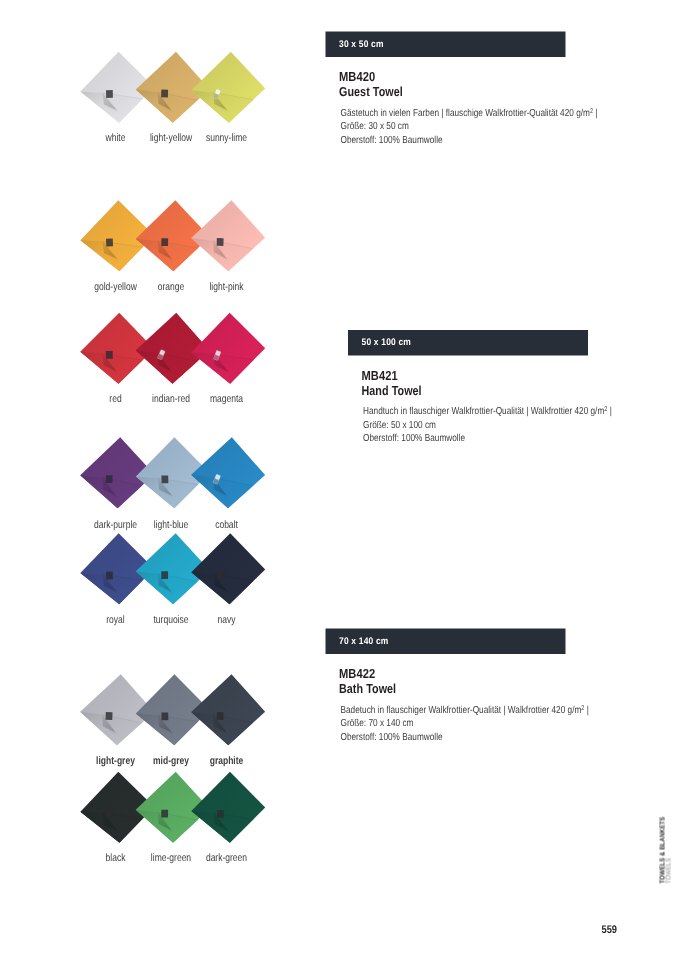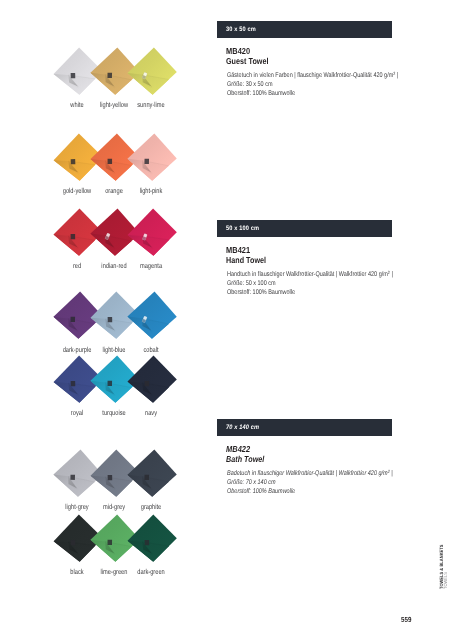--- a/index.html
+++ b/index.html
@@ -2,21 +2,21 @@
 <html><head>
 <meta charset="utf-8">
 <title>Catalog</title>
 <style>
   html,body{margin:0;padding:0;}
   body{width:454px;height:640px;background:#ffffff;overflow:hidden;
        font-family:"Liberation Sans",sans-serif;-webkit-font-smoothing:antialiased;text-rendering:geometricPrecision;}
   .page{position:absolute;left:0;top:0;width:454px;height:640px;background:#fff;}
 
   
-  .block{position:absolute;left:217px;width:175px;}
+  .block{position:absolute;left:217px;width:160px;}
   .sizebar{position:relative;height:17px;background:#282e38;}
   .sizebar .sz{position:absolute;left:9.2px;top:5.3px;font-size:6.4px;font-weight:bold;
                color:#ffffff;letter-spacing:0.15px;line-height:8px;white-space:nowrap;
                font-family:"Liberation Sans",sans-serif;transform:scaleX(0.88) translateZ(0);transform-origin:left top;}
   .art{position:absolute;left:9px;top:25.8px;font-size:8.7px;font-weight:bold;color:#231f20;
        letter-spacing:0.05px;line-height:9px;white-space:nowrap;
        transform:scaleX(0.855) translateZ(0);transform-origin:left top;}
   .pname{position:absolute;left:9px;top:36.2px;font-size:8.7px;font-weight:bold;color:#231f20;
        letter-spacing:0.05px;line-height:9px;white-space:nowrap;
        transform:scaleX(0.825) translateZ(0);transform-origin:left top;}
@@ -54,47 +54,47 @@
           <span class="sz">30 x 50 cm</span>
         </div>
         <div class="art">MB420</div>
         <div class="pname">Guest Towel</div>
         <div class="desc">
           <div><span>Gästetuch in vielen Farben | flauschige Walkfrottier-Qualität 420 g/m</span><sup>2</sup><span> |</span></div>
           <div>Größe: 30 x 50 cm</div>
           <div>Oberstoff: 100% Baumwolle</div>
         </div>
       </div>
-      <div class="block" style="top: 220px;">
+      <div class="block" style="top: 220px; margin-left: 15px;">
         <div class="sizebar">
           <span class="sz">50 x 100 cm</span>
         </div>
         <div class="art">MB421</div>
         <div class="pname">Hand Towel</div>
         <div class="desc">
           <div><span>Handtuch in flauschiger Walkfrottier-Qualität | Walkfrottier 420 g/m</span><sup>2</sup><span> |</span></div>
           <div>Größe: 50 x 100 cm</div>
           <div>Oberstoff: 100% Baumwolle</div>
         </div>
       </div>
-      <div class="block" style="top: 419px; font-style: italic;">
+      <div class="block" style="top: 419px;">
         <div class="sizebar">
           <span class="sz">70 x 140 cm</span>
         </div>
         <div class="art">MB422</div>
         <div class="pname">Bath Towel</div>
         <div class="desc">
           <div><span>Badetuch in flauschiger Walkfrottier-Qualität | Walkfrottier 420 g/m</span><sup>2</sup><span> |</span></div>
           <div>Größe: 70 x 140 cm</div>
           <div>Oberstoff: 100% Baumwolle</div>
         </div>
       </div>
     </div>
   <div id="swatches">
-      <div class="swrow" style="top: 44px;">
+      <div class="swrow" style="top: 31px;">
         <div class="sw" style="left: 50.8px; top: 0px;"><svg width="56" height="56" viewBox="0 0 56 56">
             <defs>
               <linearGradient id="ga1" x1="0.05" y1="0" x2="1" y2="0.9">
                 <stop offset="0" stop-color="#d0cfd3"></stop>
                 <stop offset="0.38" stop-color="#d8d7db"></stop>
                 <stop offset="0.78" stop-color="#e4e3e7"></stop>
                 <stop offset="1" stop-color="#f2f1f5"></stop>
               </linearGradient>
               <linearGradient id="gb1" x1="0" y1="0" x2="1" y2="0.8">
                 <stop offset="0" stop-color="#c2c2c5"></stop>
@@ -541,21 +541,21 @@
               <polygon points="17.2,30.7 43.9,35.3 27.8,50.8 2.5,29.3" fill="url(#gb15)"></polygon>
               <polygon points="17.2,30.7 26.6,42.6 17.9,38.3" fill="url(#gc15)"></polygon>
               <path d="M17.2,30.7 L43.9,35.3" stroke="#1d2230" stroke-width="0.32" opacity="0.55" fill="none"></path>
               <path d="M17.2,30.7 L27.2,43.2" stroke="#1d2230" stroke-width="0.3" opacity="0.45" fill="none"></path>
               <path d="M17.9,38.3 L26.9,43.7" stroke="#1d2230" stroke-width="0.26" opacity="0.35" fill="none"></path>
               <rect x="19.6" y="28.9" width="4.5" height="5.2" fill="#292a32"></rect>
             </g>
           </svg></div>
         <div class="swlabel" style="left: 91.3px; top: 57.4px;">navy</div>
       </div>
-      <div class="swrow" style="top: 446px;">
+      <div class="swrow" style="top: 446px; font-weight: bold;">
         <div class="sw" style="left: 50.8px; top: 0px;"><svg width="56" height="56" viewBox="0 0 56 56">
             <defs>
               <linearGradient id="ga16" x1="0.05" y1="0" x2="1" y2="0.9">
                 <stop offset="0" stop-color="#afb0b6"></stop>
                 <stop offset="0.38" stop-color="#b5b6bd"></stop>
                 <stop offset="0.78" stop-color="#bfc0c7"></stop>
                 <stop offset="1" stop-color="#cbccd4"></stop>
               </linearGradient>
               <linearGradient id="gb16" x1="0" y1="0" x2="1" y2="0.8">
                 <stop offset="0" stop-color="#a3a4aa"></stop>

